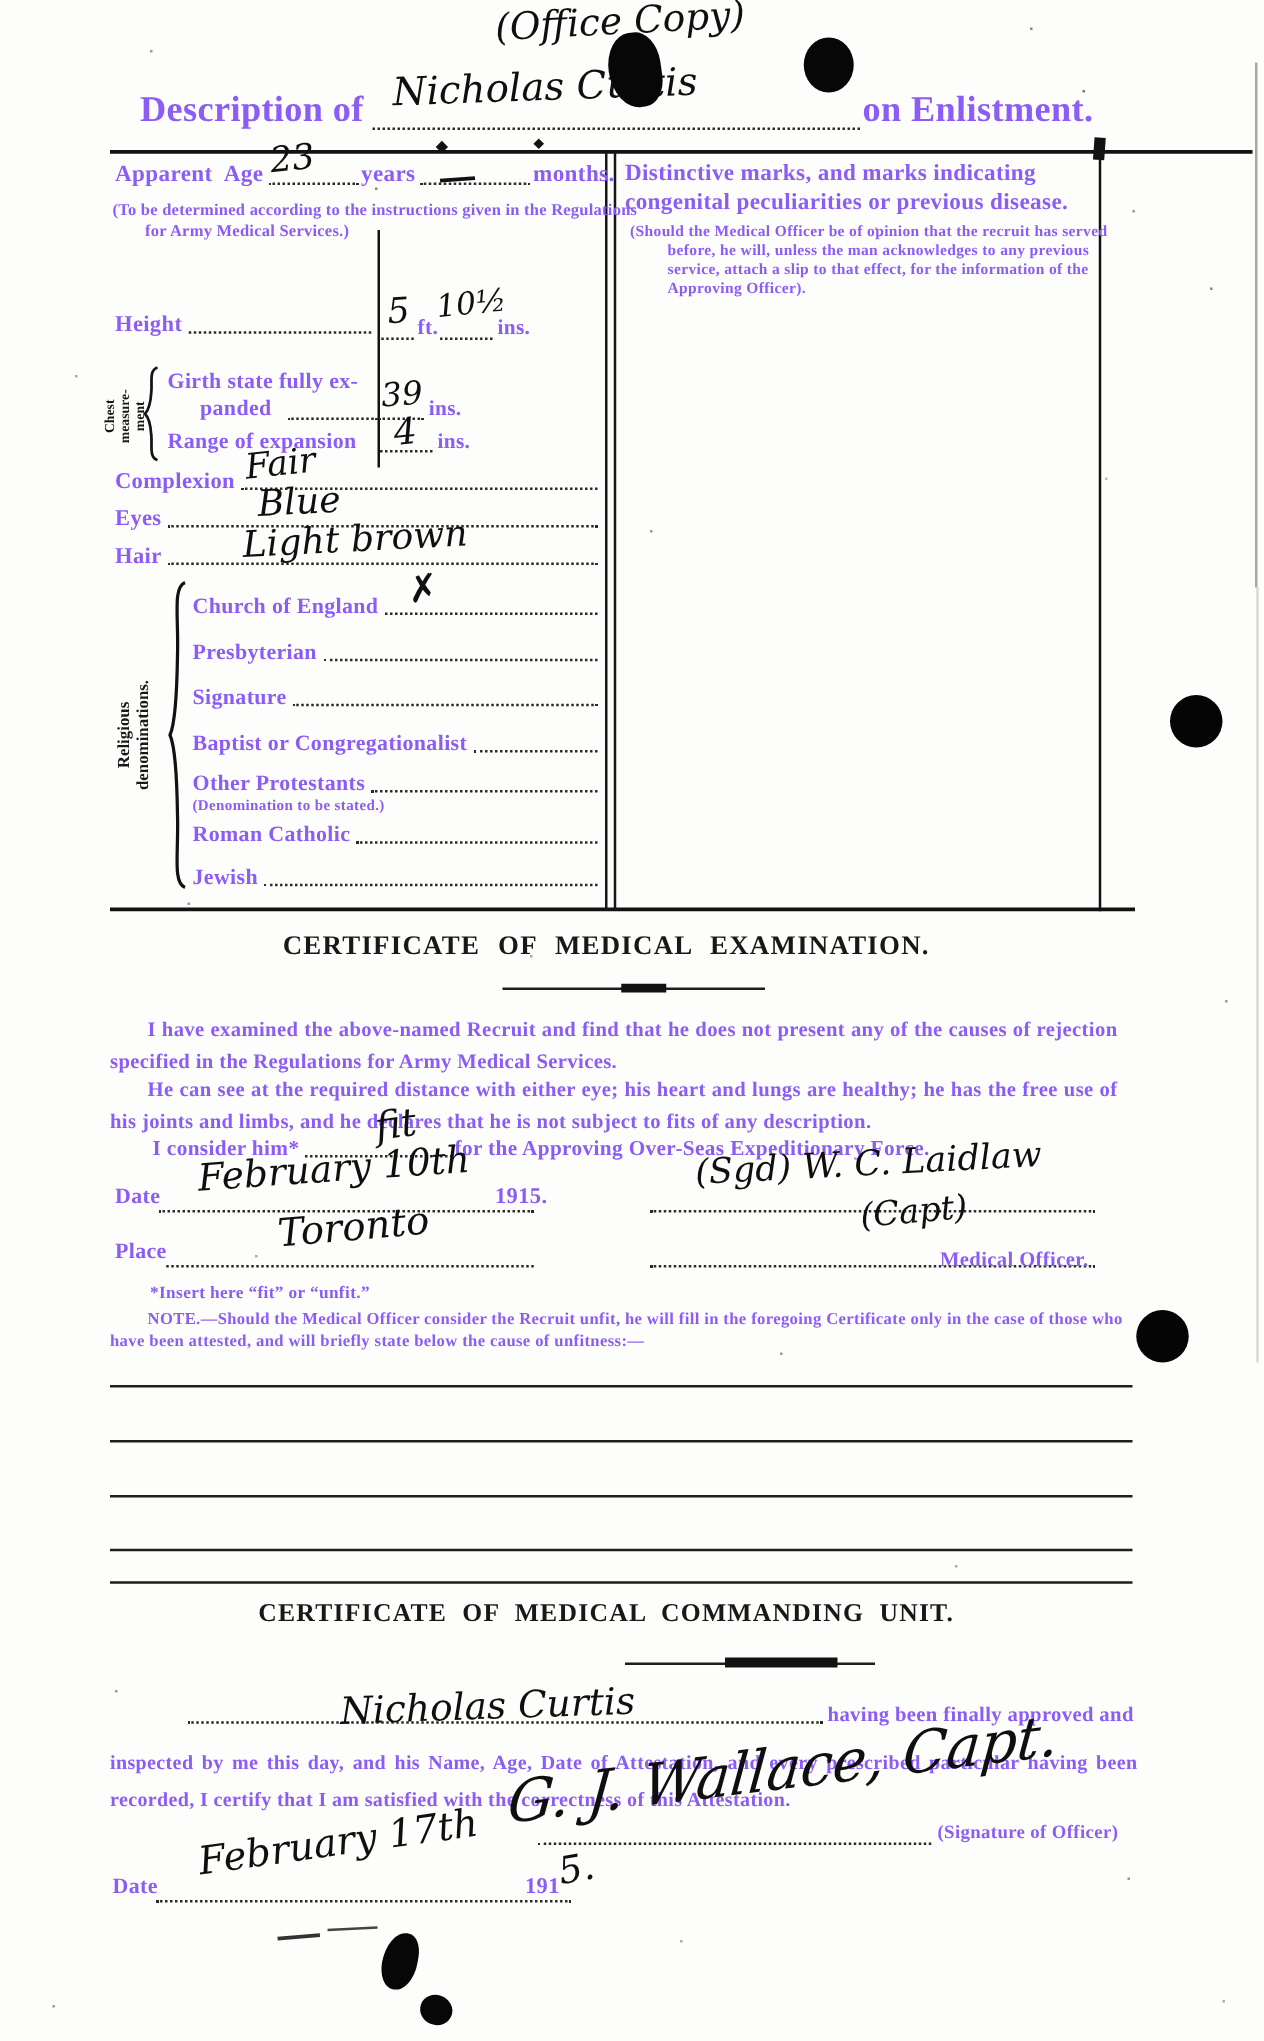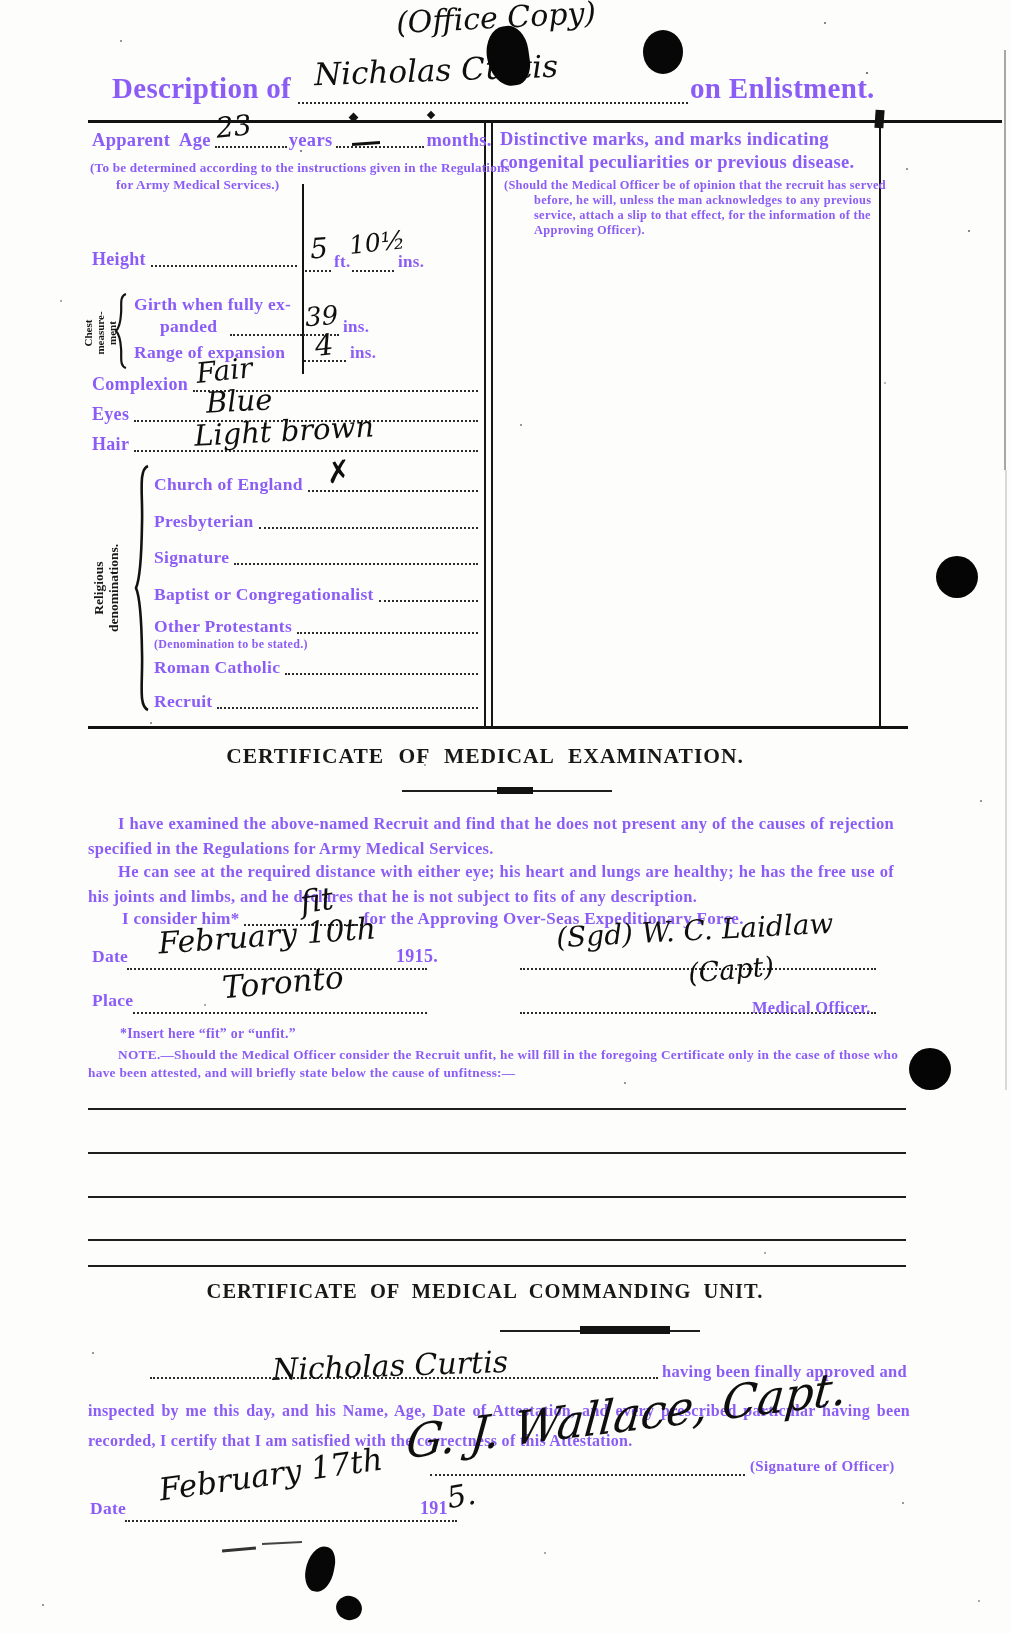--- a/index.html
+++ b/index.html
@@ -75,21 +75,21 @@
   <div class="hw" style="left:349px;top:228px;font-size:25px;transform:rotate(-6deg);">10½</div>
 
   <div class="vlabel" style="left:70px;top:314px;width:64px;height:38px;font-size:11px;">
     <div>Chest</div>
     <div>measure-</div>
     <div>ment</div>
   </div>
   <svg class="abs" style="left:114px;top:292px;" width="14" height="78" viewBox="0 0 14 78">
     <path d="M12 2 C5 4 8 14 7 22 C6.5 30 5 36 2 39 C5 42 6.5 48 7 56 C8 64 5 74 12 76" fill="none" stroke="#141414" stroke-width="2.2"></path>
   </svg>
-  <span class="abs p" style="left:134px;top:294px;font-size:17.5px;">Girth when fully ex-</span>
+  <span class="abs p" style="left:134px;top:294px;font-size:17.5px;">Girth state fully ex-</span>
   <span class="abs p" style="left:160px;top:316px;font-size:17.5px;">panded</span>
   <div class="dotline" style="left:230px;top:334px;width:72px;"></div>
   <div class="dotline" style="left:303px;top:334px;width:36px;"></div>
   <div class="hw" style="left:305px;top:301px;font-size:26px;transform:rotate(-4deg);">39</div>
   <span class="abs p" style="left:343px;top:317px;font-size:17px;">ins.</span>
   <span class="abs p" style="left:134px;top:342px;font-size:17.5px;">Range of expansion</span>
   <div class="dotline" style="left:304px;top:360px;width:42px;"></div>
   <div class="hw" style="left:315px;top:328px;font-size:29px;transform:rotate(-6deg);">4</div>
   <span class="abs p" style="left:350px;top:343px;font-size:17px;">ins.</span>
 
@@ -136,21 +136,21 @@
   <div class="row" style="left:154px;top:616px;width:326px;font-size:17.5px;">
     <span class="p">Other Protestants</span>
       <span class="dotfill"></span>
   </div>
   <div class="abs p" style="left:154px;top:637px;font-size:12px;">(Denomination to be stated.)</div>
   <div class="row" style="left:154px;top:657px;width:326px;font-size:17.5px;">
     <span class="p">Roman Catholic</span>
       <span class="dotfill"></span>
   </div>
   <div class="row" style="left:154px;top:691px;width:326px;font-size:17.5px;">
-    <span class="p">Recruit</span>
+    <span class="p">Jewish</span>
       <span class="dotfill"></span>
   </div>
 
   <div class="abs p wrap" style="left:500px;top:128px;width:374px;font-size:18.5px;line-height:1.25;">Distinctive marks, and marks indicating congenital peculiarities or previous disease.</div>
   <div class="abs p wrap" style="left:504px;top:178px;width:372px;font-size:12.4px;line-height:1.22;padding-left:30px;text-indent:-30px;">(Should the Medical Officer be of opinion that the recruit has served before, he will, unless the man acknowledges to any previous service, attach a slip to that effect, for the information of the Approving Officer).</div>
 
   <div class="abs title" style="left:88px;top:744px;width:794px;font-size:21.5px;word-spacing:8px;">CERTIFICATE OF MEDICAL EXAMINATION.</div>
   <div class="hline" style="left:402px;top:790px;width:210px;"></div>
   <div class="bar" style="left:497px;top:787px;width:36px;height:7px;"></div>
   <div class="abs p wrap justify" style="left:88px;top:812px;width:806px;font-size:16.5px;line-height:1.5;text-indent:30px;">I have examined the above-named Recruit and find that he does not present any of the causes of rejection specified in the Regulations for Army Medical Services.</div>

